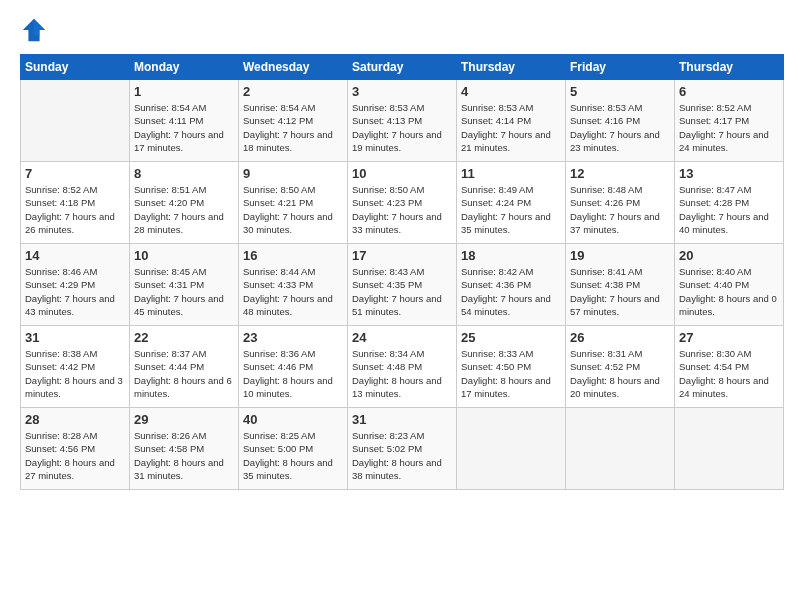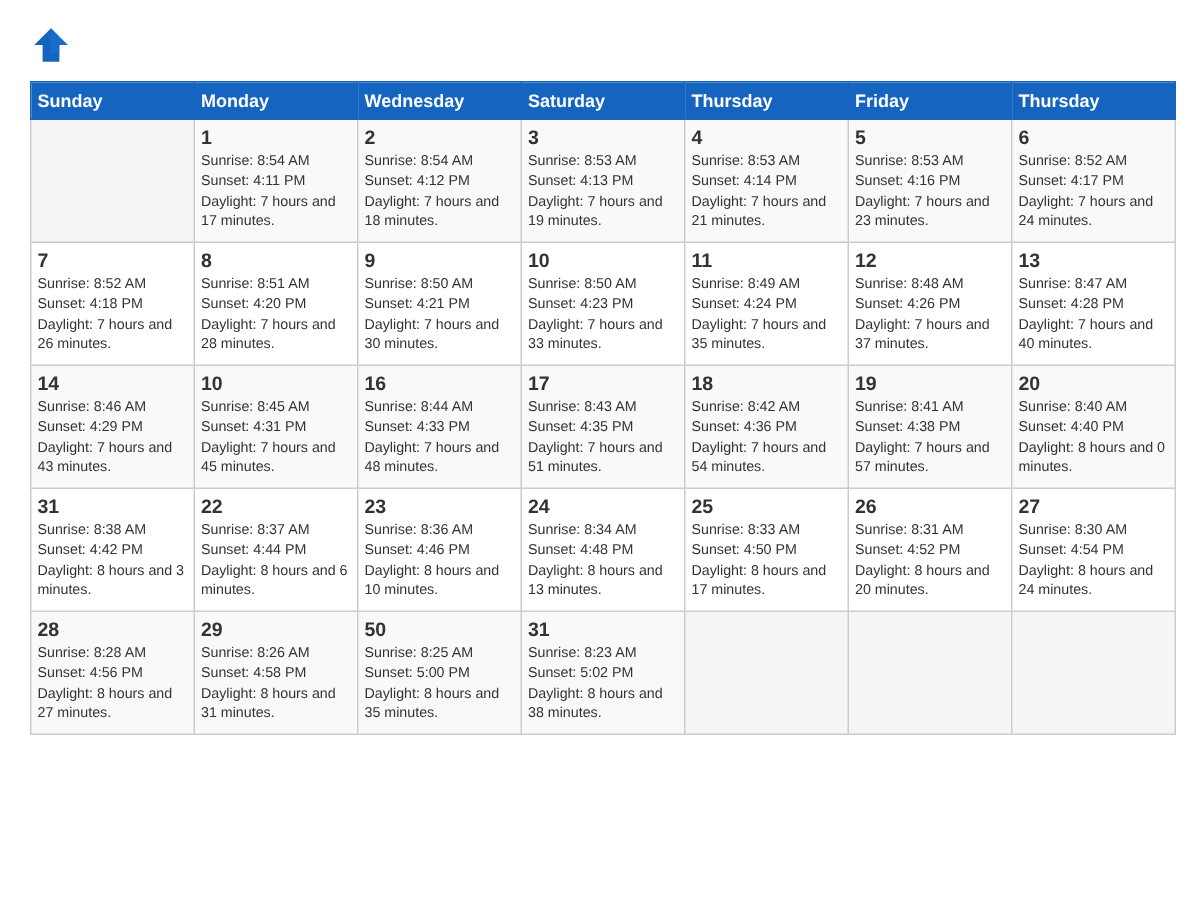--- a/index.html
+++ b/index.html
@@ -245,21 +245,21 @@
         <tr>
           <td>
             <span class="day-num">28</span>
             <div class="day-info">Sunrise: 8:28 AM<br>Sunset: 4:56 PM<br>Daylight: 8 hours and 27 minutes.</div>
           </td>
           <td>
             <span class="day-num">29</span>
             <div class="day-info">Sunrise: 8:26 AM<br>Sunset: 4:58 PM<br>Daylight: 8 hours and 31 minutes.</div>
           </td>
           <td>
-            <span class="day-num">50</span>
+            <span class="day-num">40</span>
             <div class="day-info">Sunrise: 8:25 AM<br>Sunset: 5:00 PM<br>Daylight: 8 hours and 35 minutes.</div>
           </td>
           <td>
             <span class="day-num">31</span>
             <div class="day-info">Sunrise: 8:23 AM<br>Sunset: 5:02 PM<br>Daylight: 8 hours and 38 minutes.</div>
           </td>
           <td class="empty-cell"></td>
           <td class="empty-cell"></td>
           <td class="empty-cell"></td>
         </tr>

